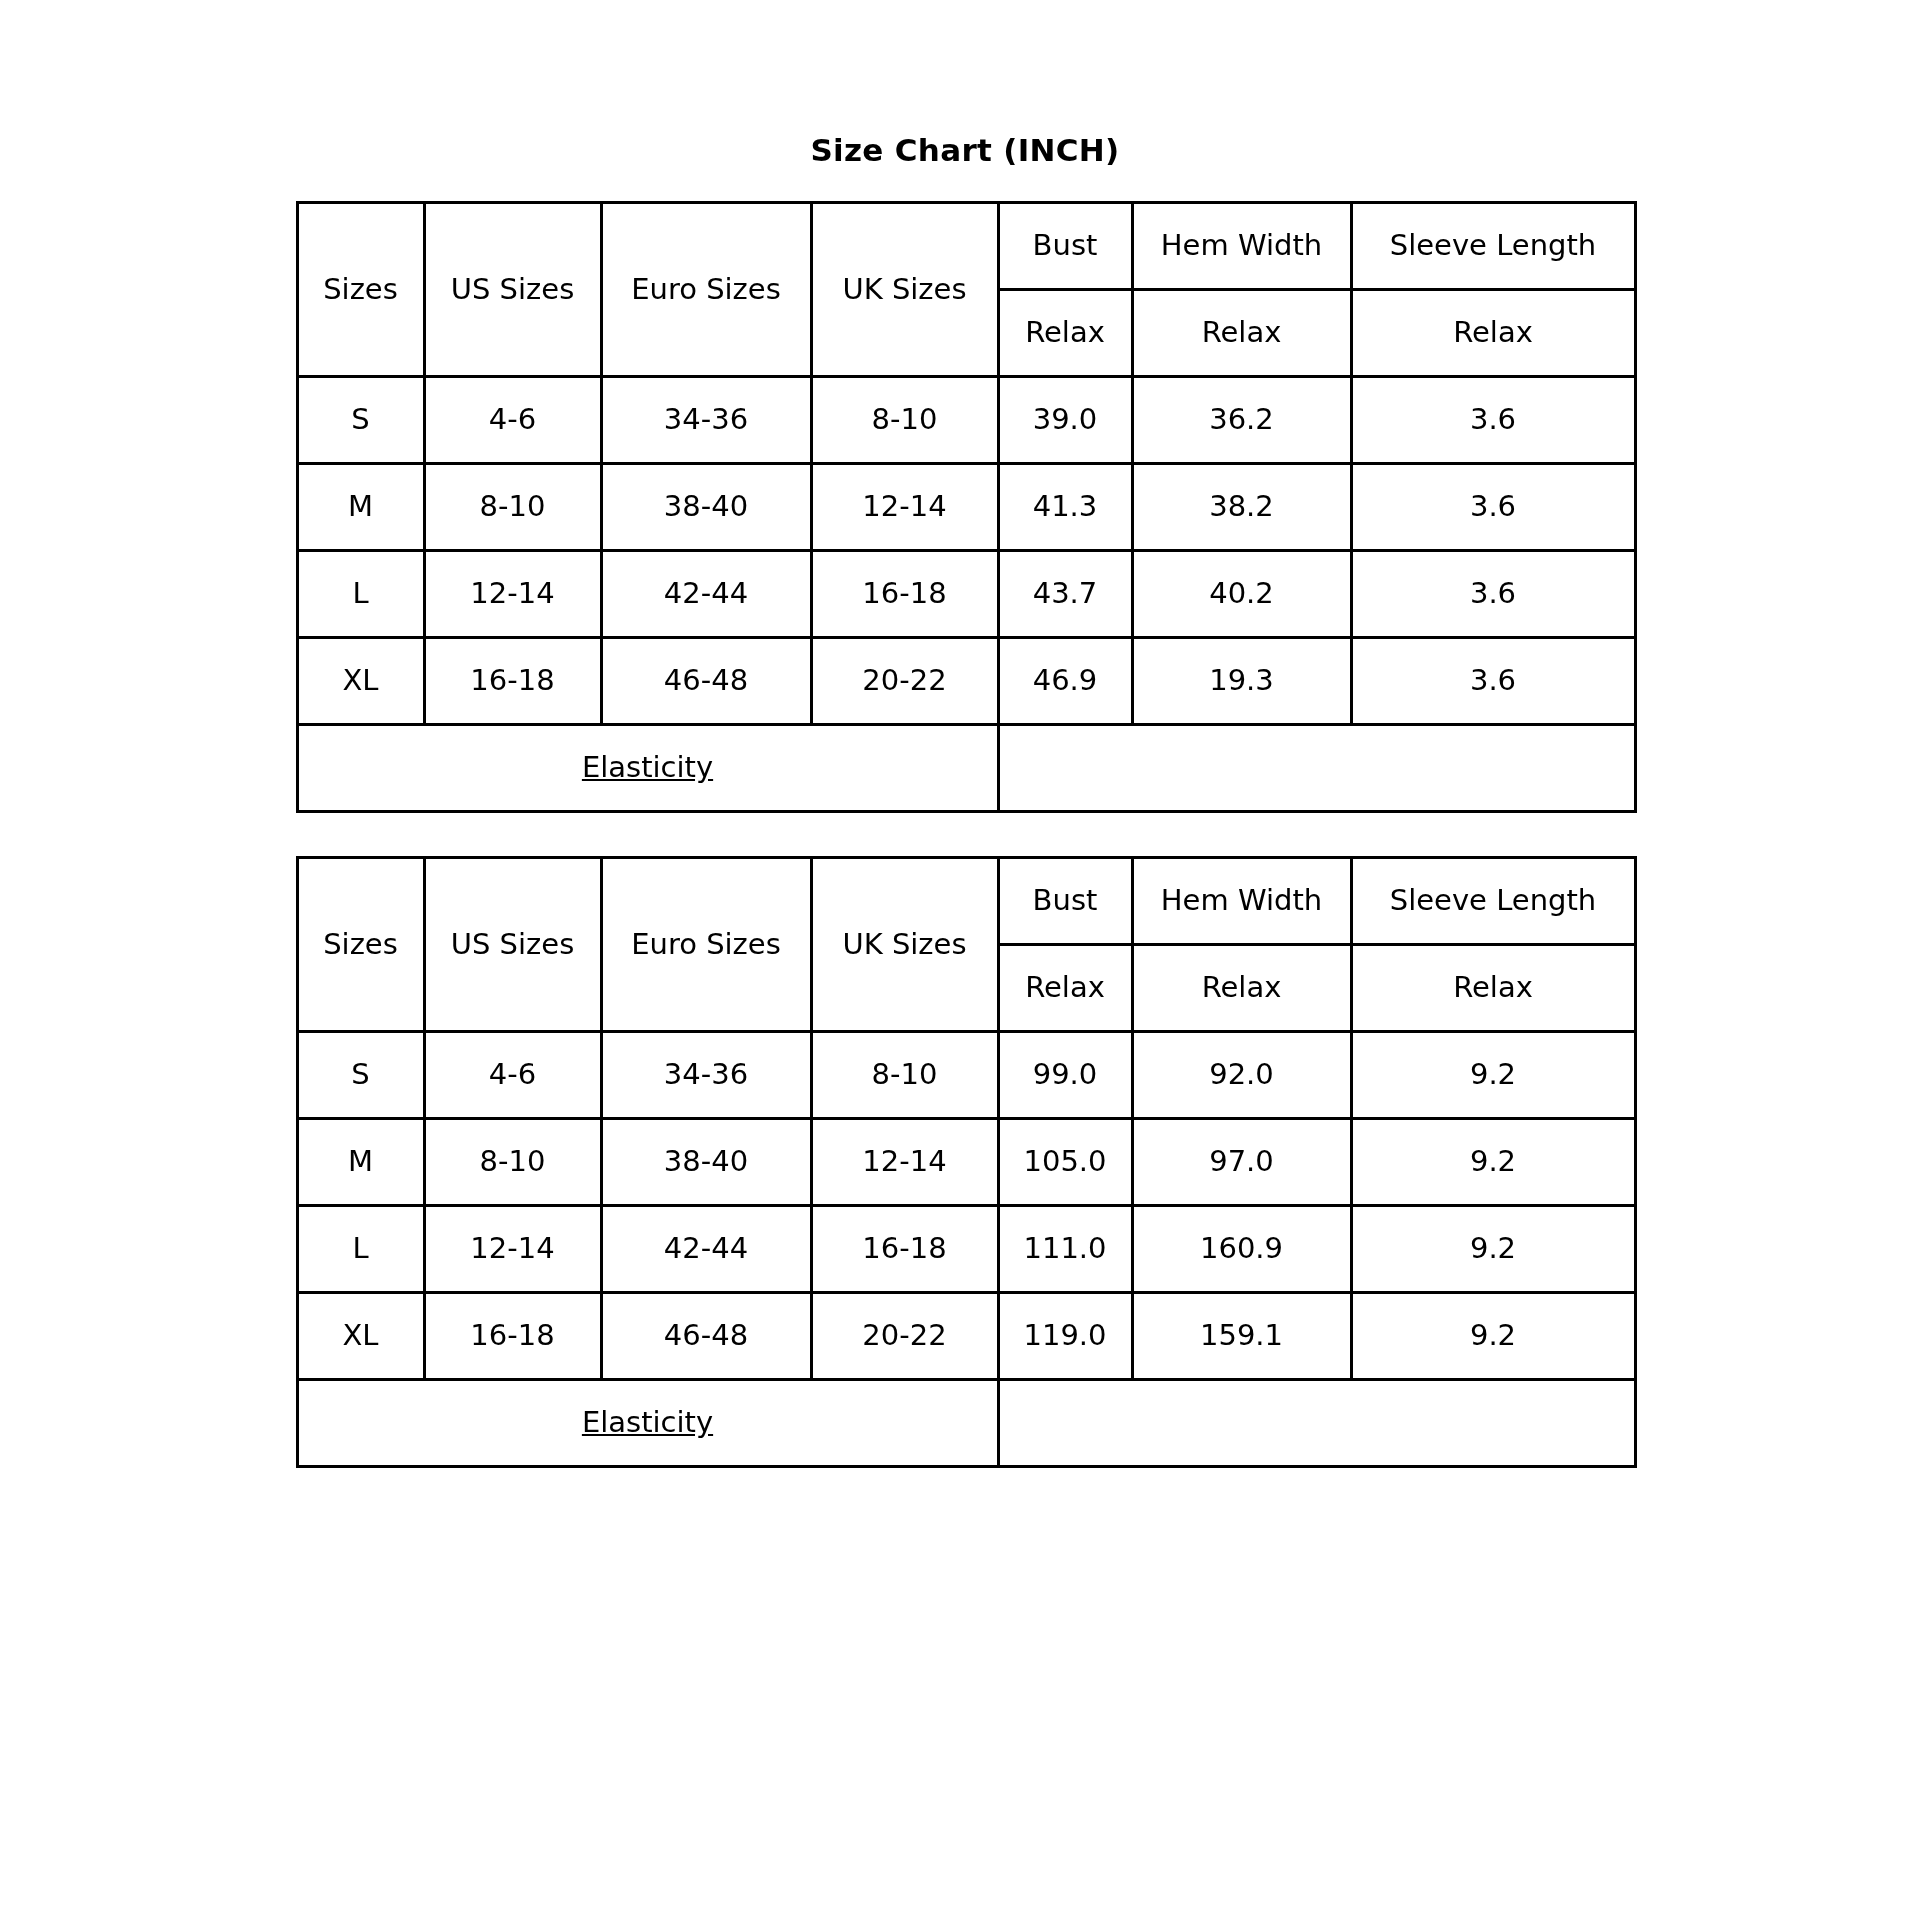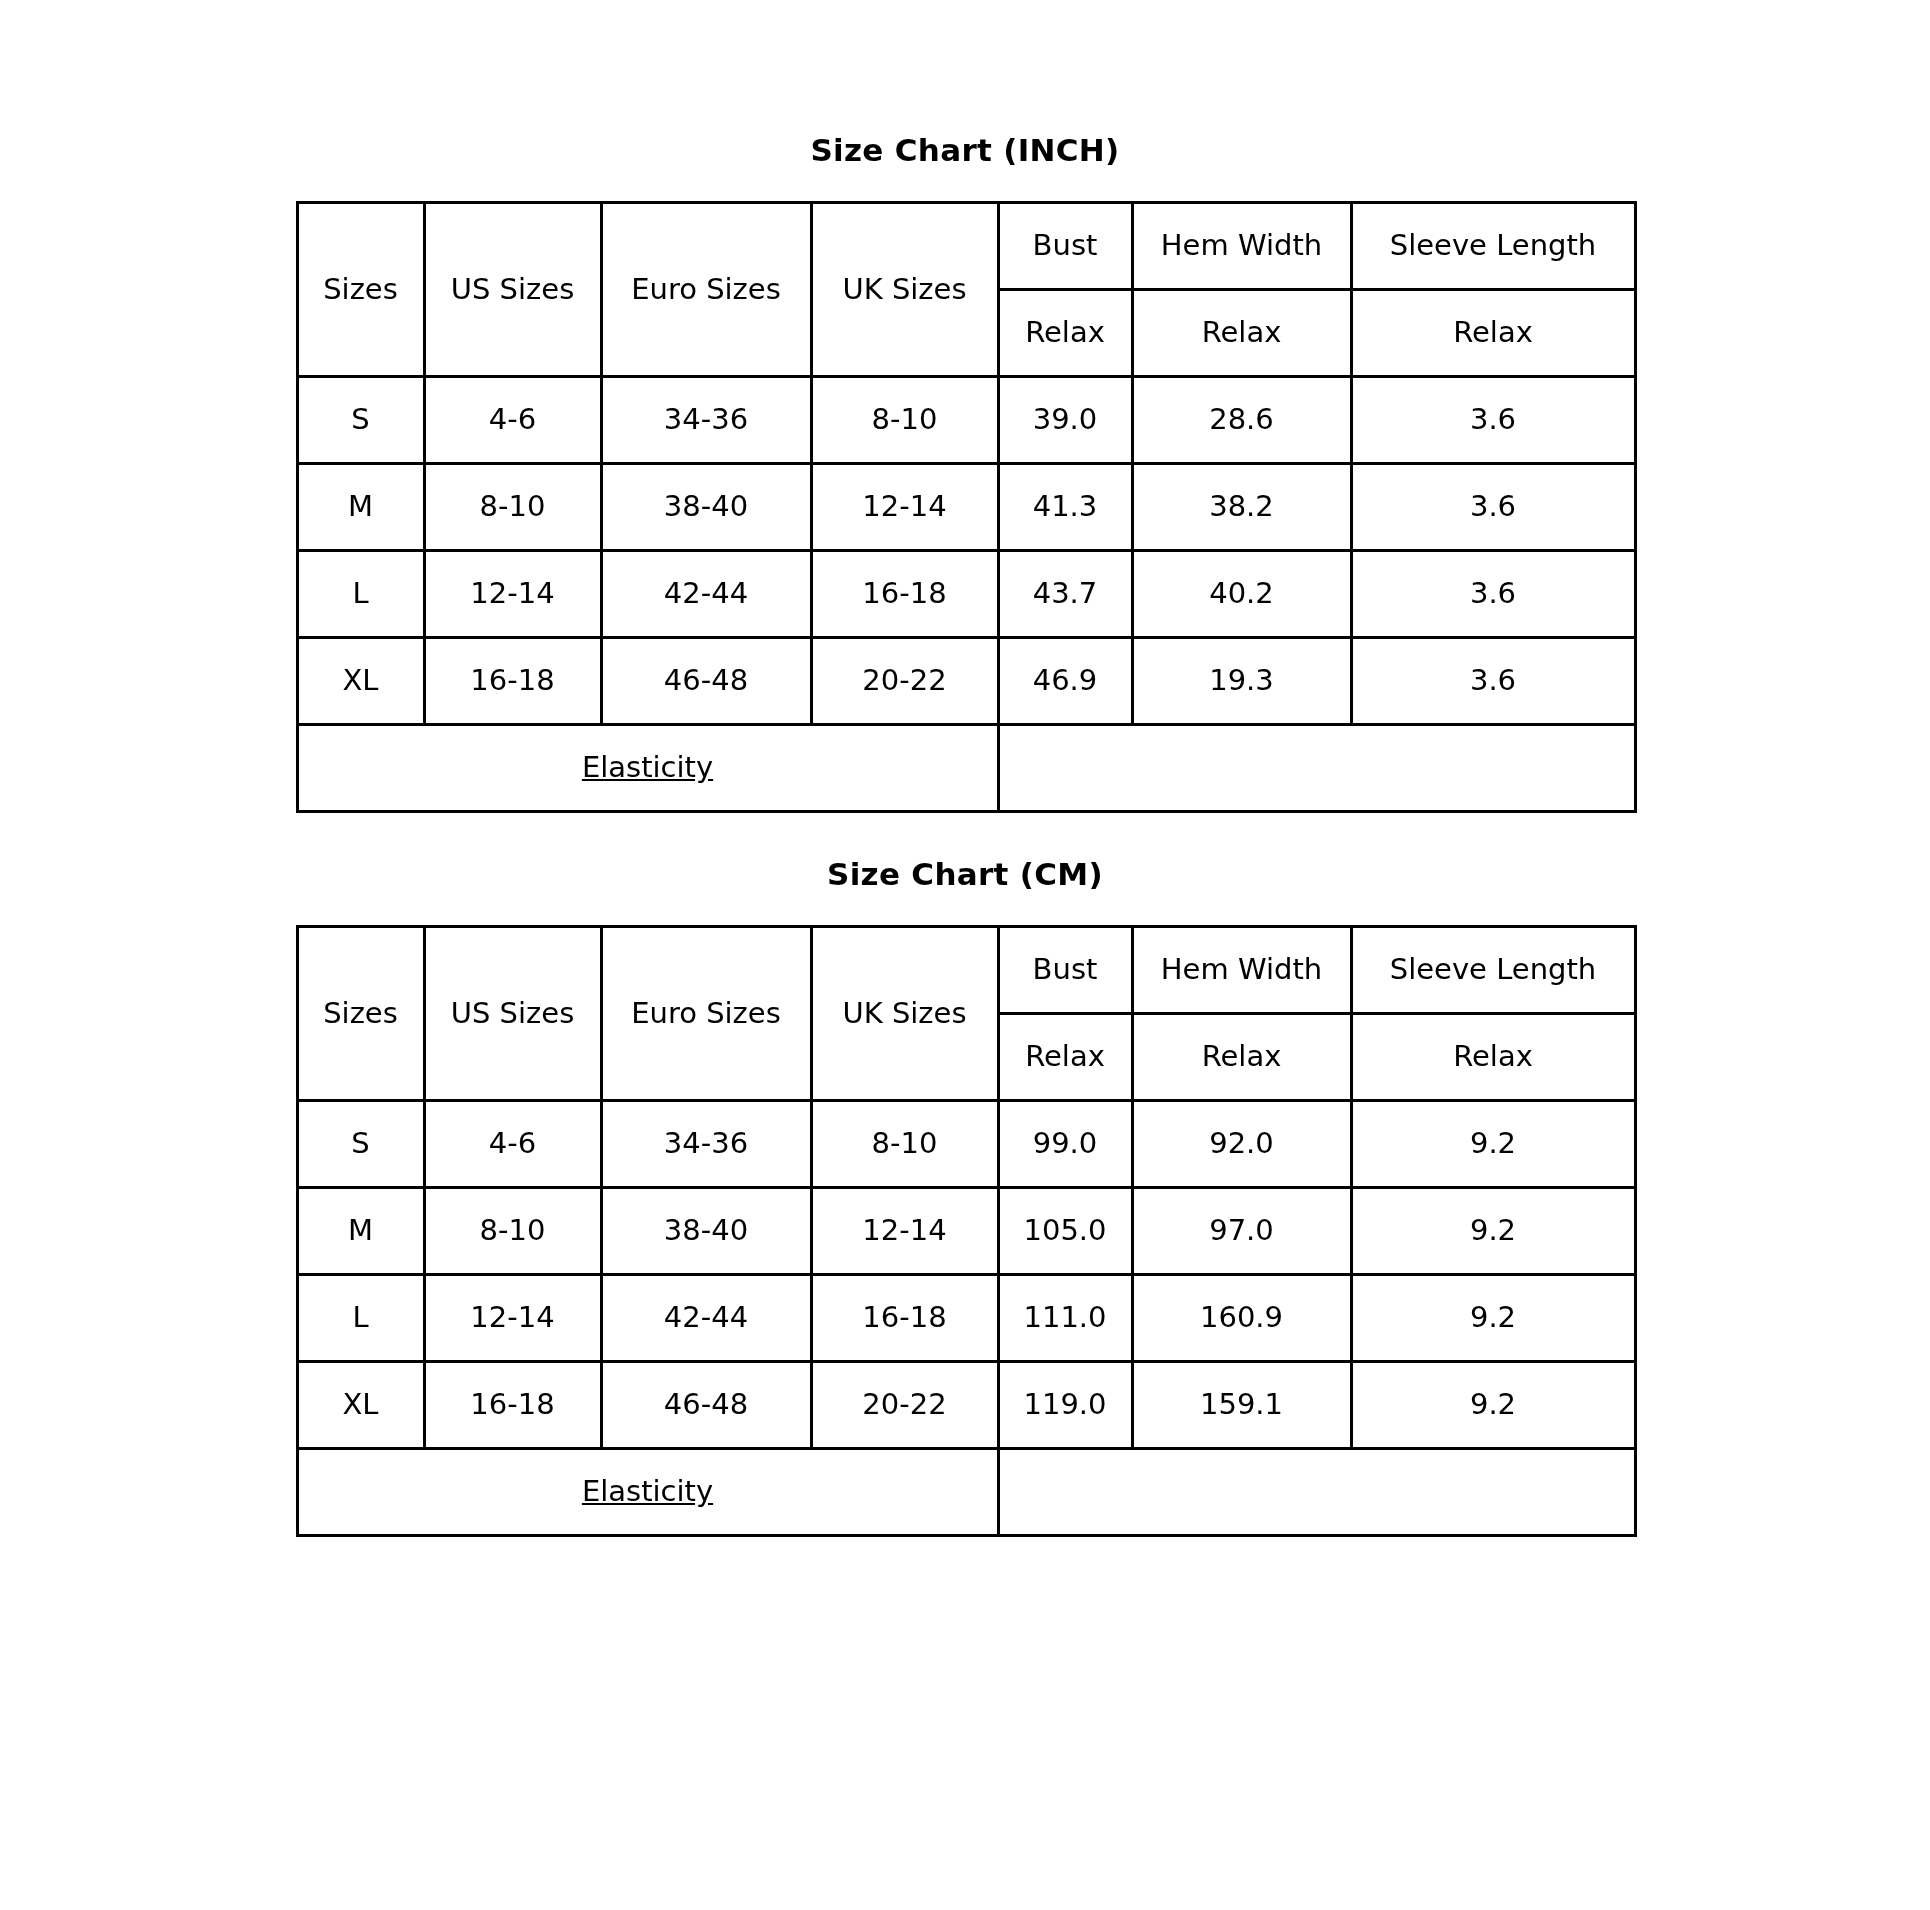--- a/index.html
+++ b/index.html
@@ -121,21 +121,21 @@
             <td class="relax-row">Relax</td>
             <td class="relax-row">Relax</td>
           </tr>
 
           <tr>
             <td class="data-row">S</td>
             <td class="data-row">4-6</td>
             <td class="data-row">34-36</td>
             <td class="data-row">8-10</td>
             <td class="data-row">39.0</td>
-            <td class="data-row">28.6</td>
+            <td class="data-row">36.2</td>
             <td class="data-row">3.6</td>
           </tr>
           <tr>
             <td class="data-row">M</td>
             <td class="data-row">8-10</td>
             <td class="data-row">38-40</td>
             <td class="data-row">12-14</td>
             <td class="data-row">41.3</td>
             <td class="data-row">38.2</td>
             <td class="data-row">3.6</td>
@@ -162,21 +162,20 @@
           <tr>
             <td class="elastic-cell blank-cell" colspan="4">Elasticity</td>
             <td class="elastic-cell" colspan="3"></td>
           </tr>
         </tbody>
       </table>
     </div>
   </section>
 
   <section class="chart-block" id="block-cm">
-    <h2 class="chart-title">Size Chart (CM)</h2>
     <div class="table-wrap">
       <table class="size-table">
         <colgroup>
           <col class="c-sizes">
             <col class="c-us">
             <col class="c-euro">
             <col class="c-uk">
           <col class="c-bust">
             <col class="c-hem">
             <col class="c-sleeve">

